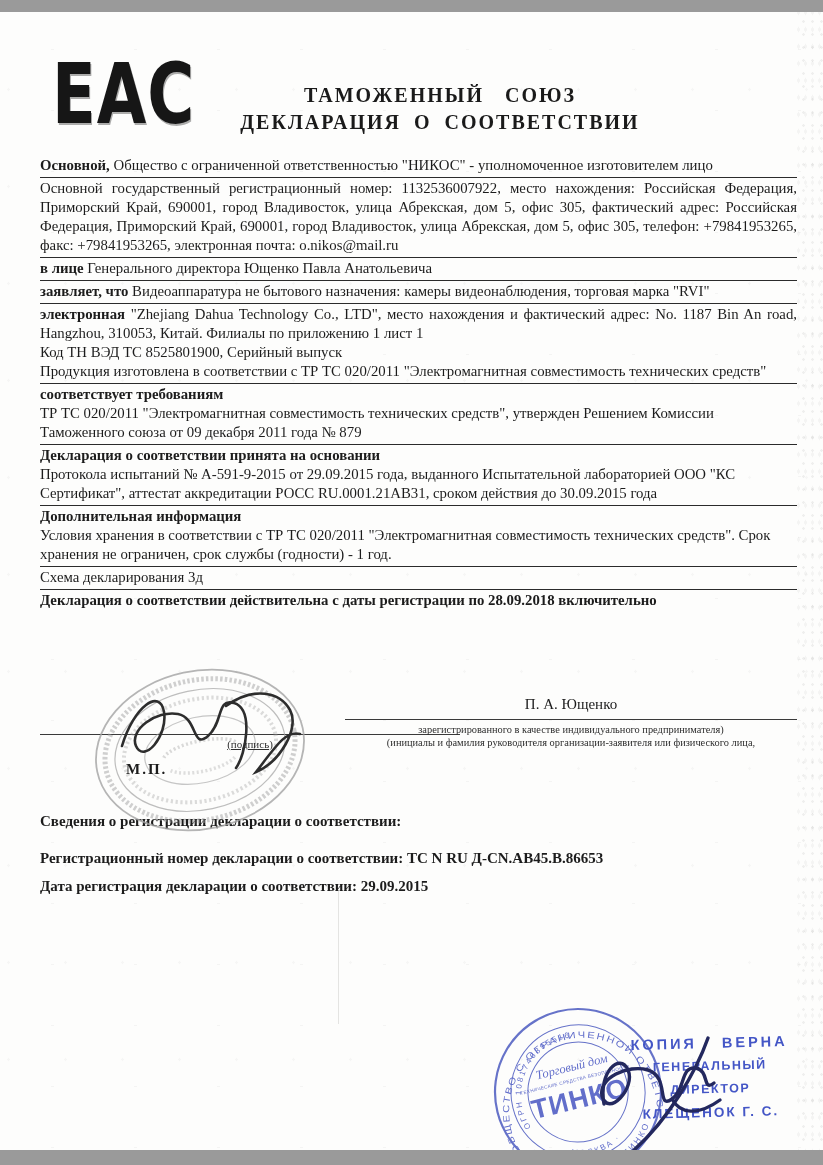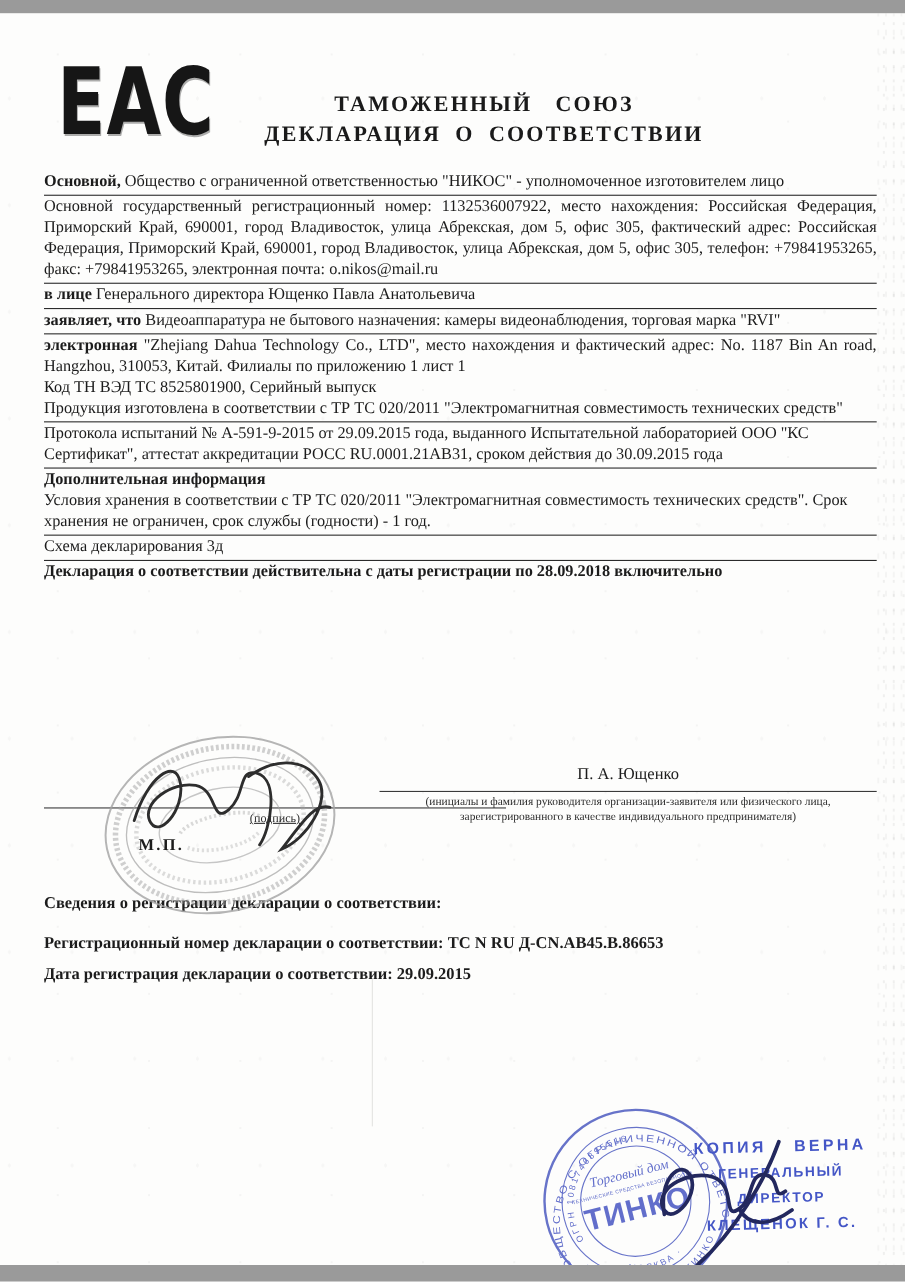--- a/index.html
+++ b/index.html
@@ -101,20 +101,25 @@
     </div>
     <div class="field">
       <p class="nj"><b class="lbl">заявляет, что</b> <span>Видеоаппаратура не бытового назначения: камеры видеонаблюдения, торговая марка "RVI"</span></p>
     </div>
     <div class="field">
       <p><b class="lbl">электронная</b> <span>"Zhejiang Dahua Technology Co., LTD", место нахождения и фактический адрес: No. 1187 Bin An road, Hangzhou,  310053, Китай. Филиалы по приложению 1 лист 1</span></p>
       <p class="nj">Код ТН ВЭД ТС 8525801900, Серийный выпуск</p>
       <p>Продукция изготовлена в соответствии с ТР ТС 020/2011 "Электромагнитная совместимость технических средств"</p>
     </div>
     <div class="field">
+      <p class="hdr">соответствует требованиям</p>
+      <p class="nj">ТР ТС 020/2011 "Электромагнитная совместимость технических средств", утвержден Решением Комиссии Таможенного союза от 09 декабря 2011 года № 879</p>
+    </div>
+    <div class="field">
+      <p class="hdr">Декларация о соответствии принята на основании</p>
       <p class="nj">Протокола испытаний № А-591-9-2015 от 29.09.2015 года, выданного Испытательной лабораторией ООО "КС Сертификат", аттестат аккредитации РОСС RU.0001.21АВ31,  сроком действия до 30.09.2015 года</p>
     </div>
     <div class="field">
       <p class="hdr">Дополнительная информация</p>
       <p class="nj">Условия хранения в соответствии с ТР ТС 020/2011 "Электромагнитная совместимость технических средств".  Срок хранения не ограничен, срок службы (годности) - 1 год.</p>
     </div>
     <div class="field">
       <p class="nj">Схема декларирования 3д</p>
     </div>
     <div class="field noline">
@@ -141,22 +146,22 @@
   <svg class="sig-black" width="200" height="112" viewBox="0 0 200 112">
     <g fill="none" stroke="#2d2d2d" stroke-width="2.6" stroke-linecap="round">
       <path d="M14,76 C26,36 52,18 56,42 C60,66 36,94 28,76 C21,60 48,40 70,44 C90,48 84,80 100,66 C116,52 108,28 126,33 C146,39 138,84 128,98"></path>
       <path d="M118,36 C146,16 172,22 182,40 C192,58 172,92 148,102 C168,76 178,60 192,64"></path>
     </g>
   </svg>
 
   <div class="sig-right">
     <p class="name">П. А. Ющенко</p>
     <div class="cap">
+      <div>зарегистрированного в качестве индивидуального предпринимателя)</div>
       <div>(инициалы и фамилия руководителя организации-заявителя или физического лица,</div>
-      <div>зарегистрированного в качестве индивидуального предпринимателя)</div>
     </div>
   </div>
 
   <div class="reg-info">Сведения о регистрации декларации о соответствии:</div>
   <div class="reg-num">Регистрационный номер декларации о соответствии: ТС N RU Д-CN.АВ45.В.86653</div>
   <div class="reg-date">Дата регистрация декларации о соответствии: 29.09.2015</div>
 
   <svg class="round-stamp-blue" width="204" height="176" viewBox="0 0 204 176">
     <defs>
       <path id="arcTopOuter" d="M 32,132 A 74,74 0 1 1 174,126"></path>

